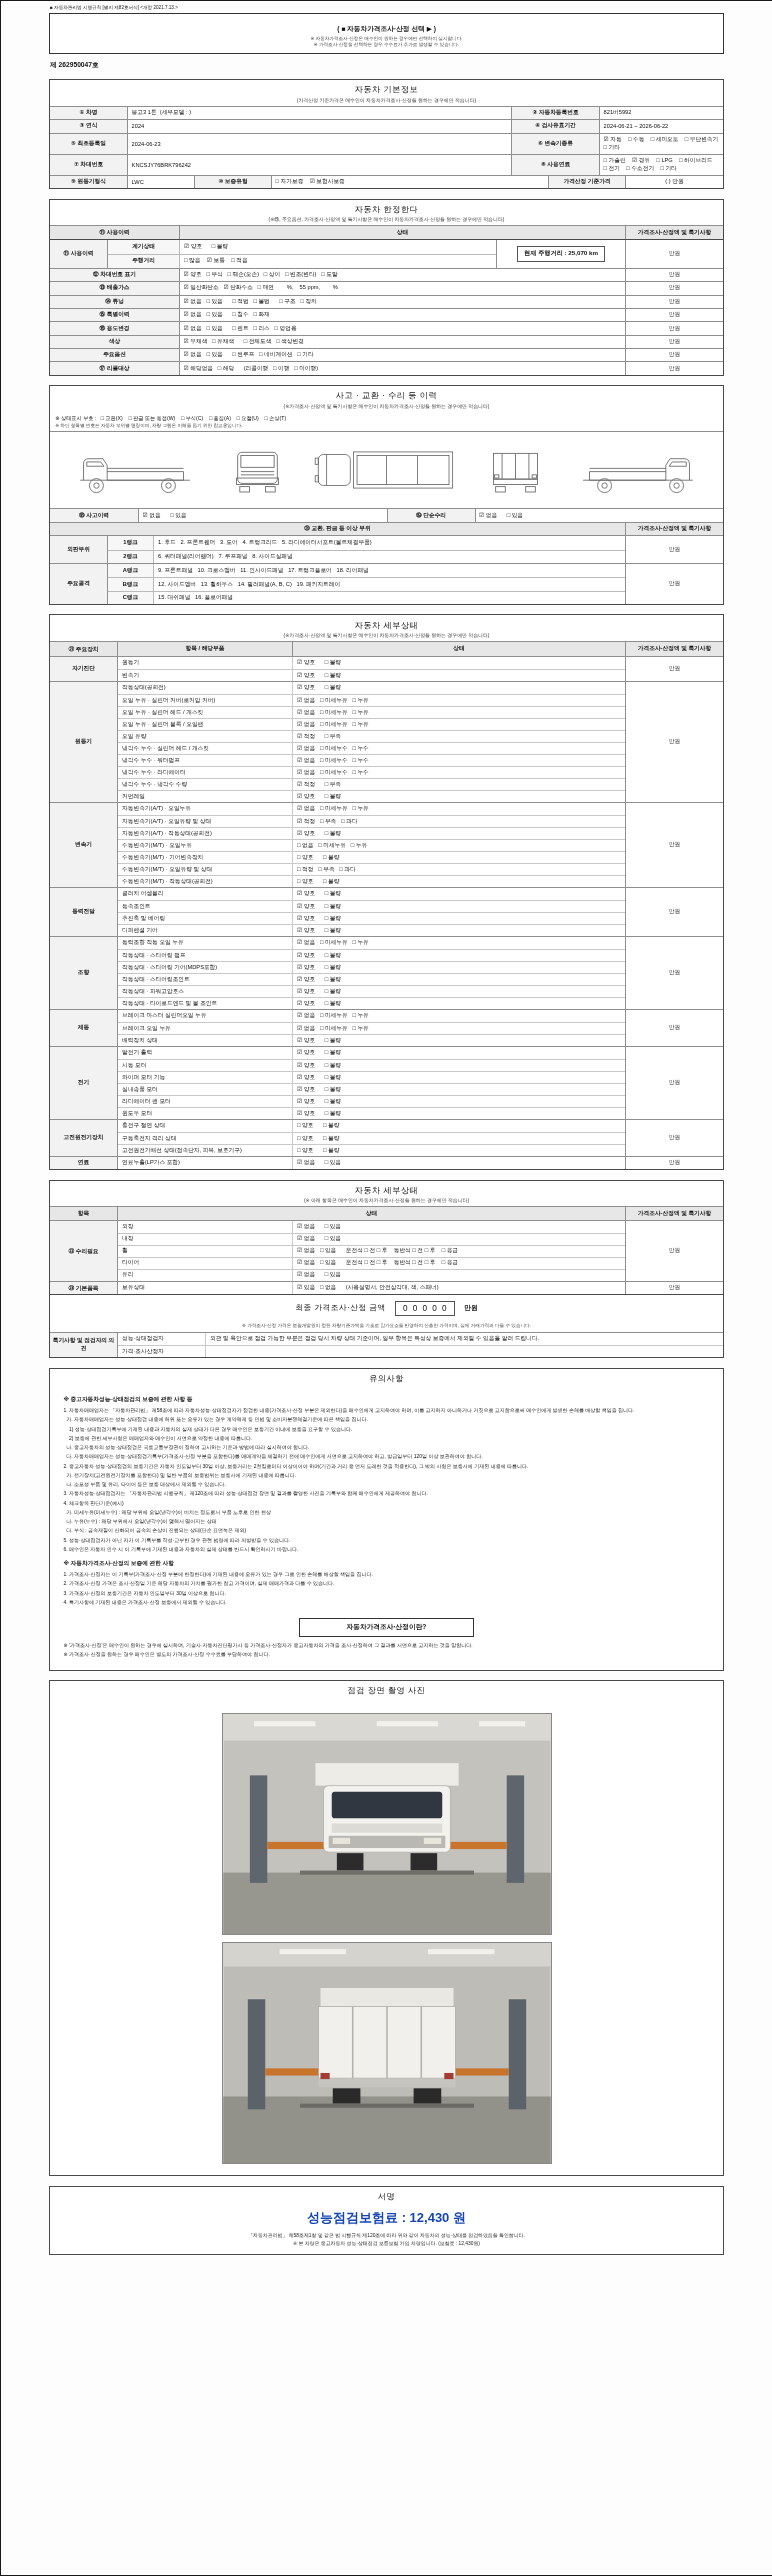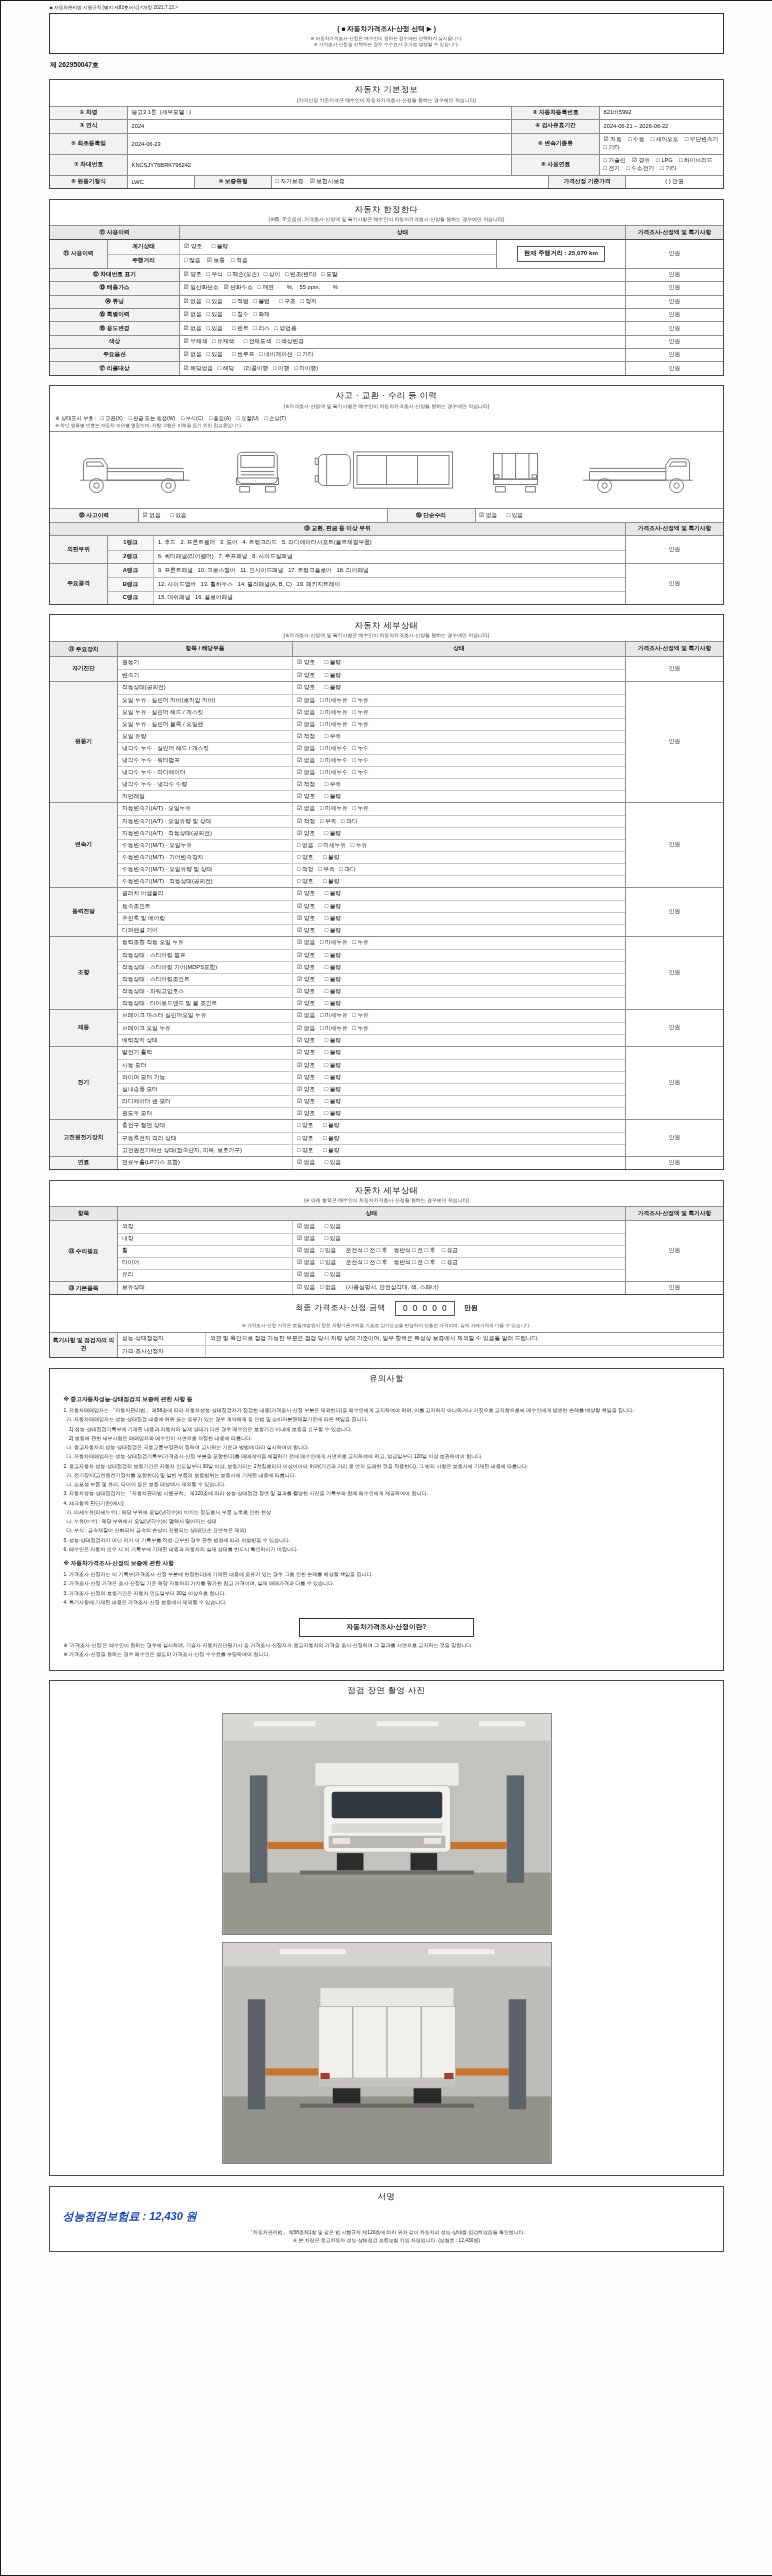--- a/index.html
+++ b/index.html
@@ -93,21 +93,21 @@
   .nheading { font-weight: bold; font-size: 5.7px; margin: 6.2px 0 3.1px; }
   .npara { font-size: 5px; line-height: 1.55; white-space: pre-wrap; margin: 1.5px 0; color:#151515; }
   .nbox { width: 175px; margin: 11.3px auto 5.2px; border: 0.8px solid #333; text-align: center; font-weight: bold; font-size: 6.7px; padding: 4.1px 0; }
 
   
   .photo-wrap { padding: 8.2px 0 11.3px; text-align:center; }
   .photo { display:block; margin: 7.2px auto 0; border: 0.5px solid #888; }
 
   
   .sign-body { padding: 6.2px 12.4px 8.2px; }
-  .insurance { text-align: left; font-weight: bold; font-size: 11px; color: #1646b5; margin-bottom: 5.2px; font-style: italic; }
+  .insurance { text-align: center; font-weight: bold; font-size: 13px; color: #1646b5; margin-bottom: 5.2px; }
   .sign-line { text-align: center; font-size: 4.9px; color: #222; margin-top: 2.1px; }
 </style>
 </head>
 <body>
 
 <div class="frame">
   <div class="doc">
 
     <div class="top-line">■ 자동차관리법 시행규칙 [별지 제82호서식] &lt;개정 2021.7.13.&gt;</div>
 

